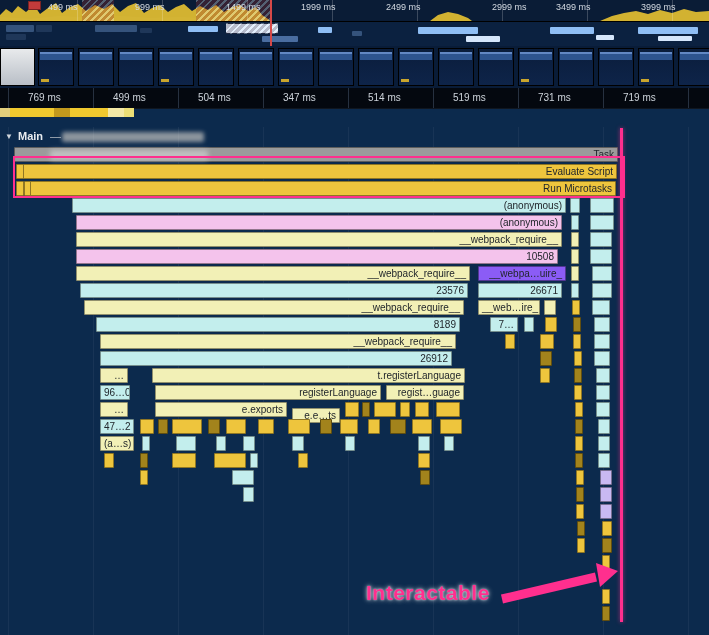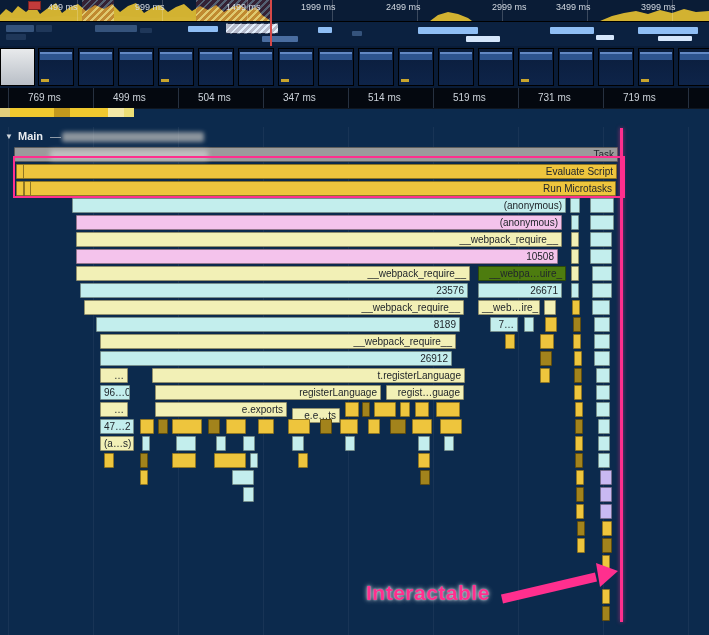--- a/index.html
+++ b/index.html
@@ -261,21 +261,21 @@
       <div class="frame" style="left: 76px; top: 215px; width: 486px; height: 15px; background: rgb(244, 195, 236);">(anonymous)</div>
       <div class="frame" style="left: 571px; top: 215px; width: 8px; height: 15px; background: rgb(195, 238, 237);"></div>
       <div class="frame" style="left: 590px; top: 215px; width: 24px; height: 15px; background: rgb(195, 238, 237);"></div>
       <div class="frame" style="left: 76px; top: 232px; width: 486px; height: 15px; background: rgb(242, 240, 182);">__webpack_require__</div>
       <div class="frame" style="left: 571px; top: 232px; width: 8px; height: 15px; background: rgb(242, 240, 182);"></div>
       <div class="frame" style="left: 590px; top: 232px; width: 22px; height: 15px; background: rgb(195, 238, 237);"></div>
       <div class="frame" style="left: 76px; top: 249px; width: 482px; height: 15px; background: rgb(244, 195, 236);">10508</div>
       <div class="frame" style="left: 571px; top: 249px; width: 8px; height: 15px; background: rgb(242, 240, 182);"></div>
       <div class="frame" style="left: 590px; top: 249px; width: 22px; height: 15px; background: rgb(195, 238, 237);"></div>
       <div class="frame" style="left: 76px; top: 266px; width: 394px; height: 15px; background: rgb(242, 240, 182);">__webpack_require__</div>
-      <div class="frame" style="left: 478px; top: 266px; width: 88px; height: 15px; background: #4d7c0f;">__webpa…uire_</div>
+      <div class="frame" style="left: 478px; top: 266px; width: 88px; height: 15px; background: #8b5cf6;">__webpa…uire_</div>
       <div class="frame" style="left: 571px; top: 266px; width: 8px; height: 15px; background: rgb(242, 240, 182);"></div>
       <div class="frame" style="left: 592px; top: 266px; width: 20px; height: 15px; background: rgb(195, 238, 237);"></div>
       <div class="frame" style="left: 80px; top: 283px; width: 388px; height: 15px; background: rgb(195, 238, 237);">23576</div>
       <div class="frame" style="left: 478px; top: 283px; width: 84px; height: 15px; background: rgb(195, 238, 237);">26671</div>
       <div class="frame" style="left: 571px; top: 283px; width: 8px; height: 15px; background: rgb(195, 238, 237);"></div>
       <div class="frame" style="left: 592px; top: 283px; width: 20px; height: 15px; background: rgb(195, 238, 237);"></div>
       <div class="frame" style="left: 84px; top: 300px; width: 380px; height: 15px; background: rgb(242, 240, 182);">__webpack_require__</div>
       <div class="frame" style="left: 478px; top: 300px; width: 62px; height: 15px; background: rgb(242, 240, 182);">__web…ire_</div>
       <div class="frame" style="left: 544px; top: 300px; width: 12px; height: 15px; background: rgb(242, 240, 182);"></div>
       <div class="frame" style="left: 572px; top: 300px; width: 8px; height: 15px; background: rgb(238, 197, 61);"></div>

